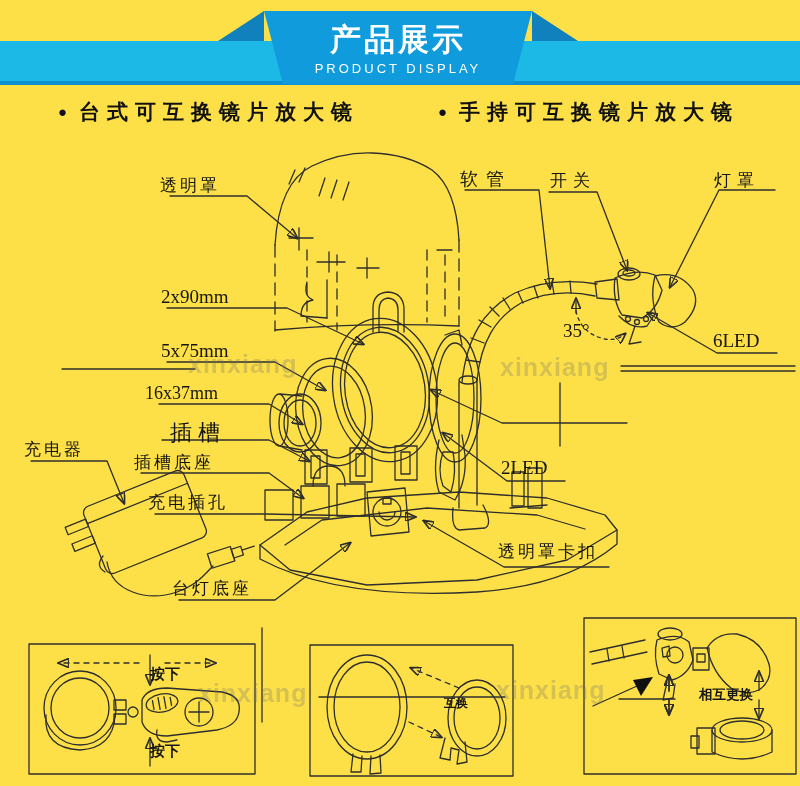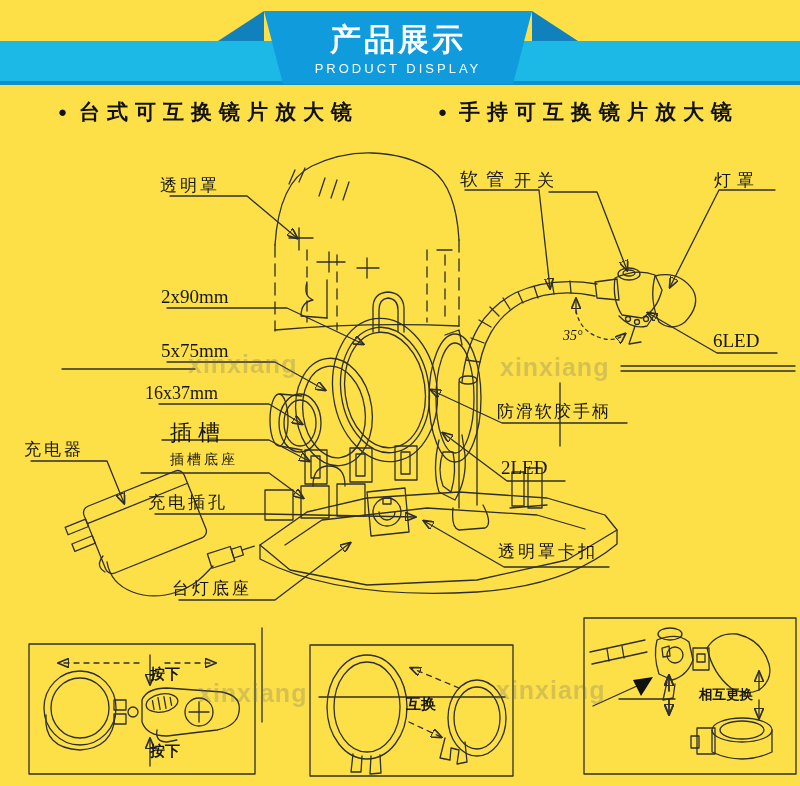--- a/index.html
+++ b/index.html
@@ -302,32 +302,31 @@
       <line x1="752" y1="690" x2="752" y2="672" stroke-width="2.4" marker-end="url(#arr)"></line>
       <line x1="752" y1="700" x2="752" y2="718" stroke-width="2.4" marker-end="url(#arr)"></line>
     </g>
   </svg>
 
   <div class="label cjk" style="left:160px;top:174px;font-size:17px;">透明罩</div>
   <div class="label" style="left:161px;top:286px;font-size:19px;">2x90mm</div>
   <div class="label" style="left:161px;top:340px;font-size:19px;">5x75mm</div>
   <div class="label" style="left:145px;top:383px;font-size:18px;">16x37mm</div>
   <div class="label cjk" style="left:170px;top:418px;font-size:22px;letter-spacing:6px;">插槽</div>
-  <div class="label cjk" style="left:134px;top:451px;font-size:14px;margin-left:36px;">插槽底座</div>
+  <div class="label cjk" style="left:134px;top:451px;font-size:17px;">插槽底座</div>
   <div class="label cjk" style="left:24px;top:438px;font-size:17px;">充电器</div>
   <div class="label cjk" style="left:148px;top:491px;font-size:17px;">充电插孔</div>
   <div class="label cjk" style="left:172px;top:577px;font-size:17px;">台灯底座</div>
 
   <div class="label cjk" style="left:460px;top:167px;font-size:18px;letter-spacing:8px;">软管</div>
-  <div class="label cjk" style="left:514px;top:169px;font-size:17px;letter-spacing:6px;">开关</div>
+  <div class="label cjk" style="left:550px;top:169px;font-size:17px;letter-spacing:6px;">开关</div>
   <div class="label cjk" style="left:714px;top:169px;font-size:17px;letter-spacing:6px;">灯罩</div>
   <div class="label" style="left:713px;top:330px;font-size:19px;">6LED</div>
-  <div class="label" style="left:563px;top:328px;font-size:14px;font-style:italic;">35°</div>
-  <div class="label cjk" style="left:497px;top:400px;font-size:17px;letter-spacing:2px;">防滑软胶手柄</div>
+  <div class="label" style="left:563px;top:320px;font-size:19px;">35°</div>
   <div class="label" style="left:501px;top:457px;font-size:19px;">2LED</div>
   <div class="label cjk" style="left:498px;top:540px;font-size:17px;">透明罩卡扣</div>
 
   <div class="label" style="left:150px;top:665px;font-size:15px;font-weight:bold;">按下</div>
   <div class="label" style="left:150px;top:742px;font-size:15px;font-weight:bold;">按下</div>
-  <div class="label" style="left:406px;top:695px;font-size:15px;font-weight:bold;">互换</div>
+  <div class="label" style="left:406px;top:695px;font-size:12px;font-weight:bold;padding-left:38px;">互换</div>
   <div class="label" style="left:699px;top:686px;font-size:13.5px;font-weight:bold;">相互更换</div>
 
 </div>
 
 </body></html>

